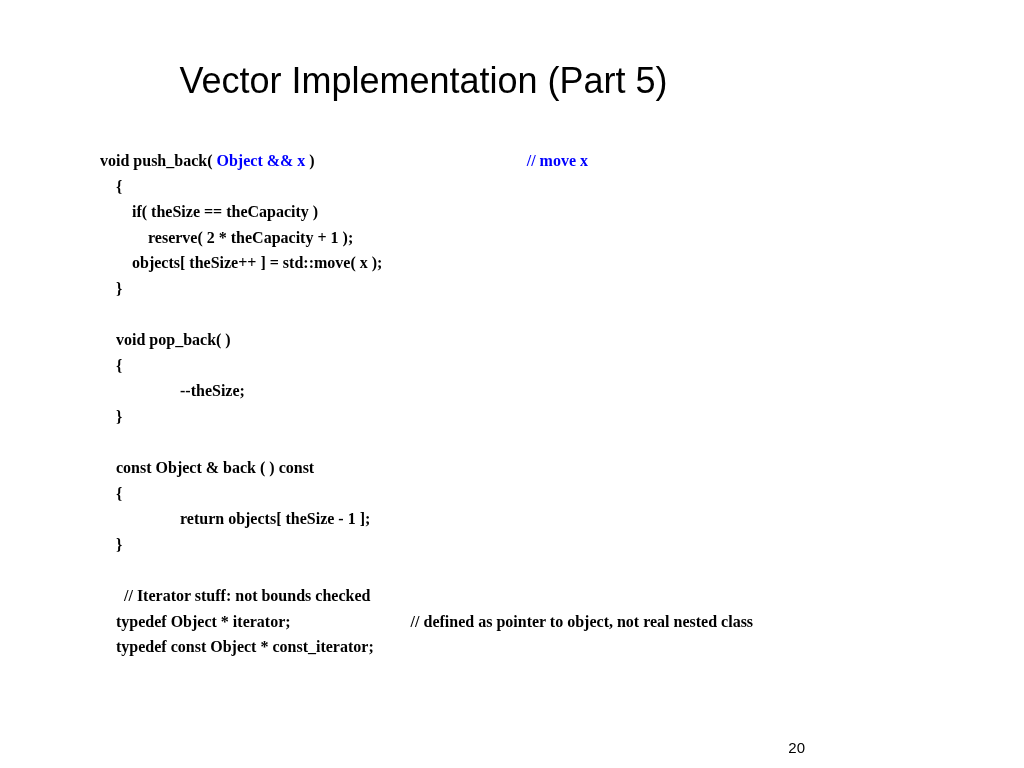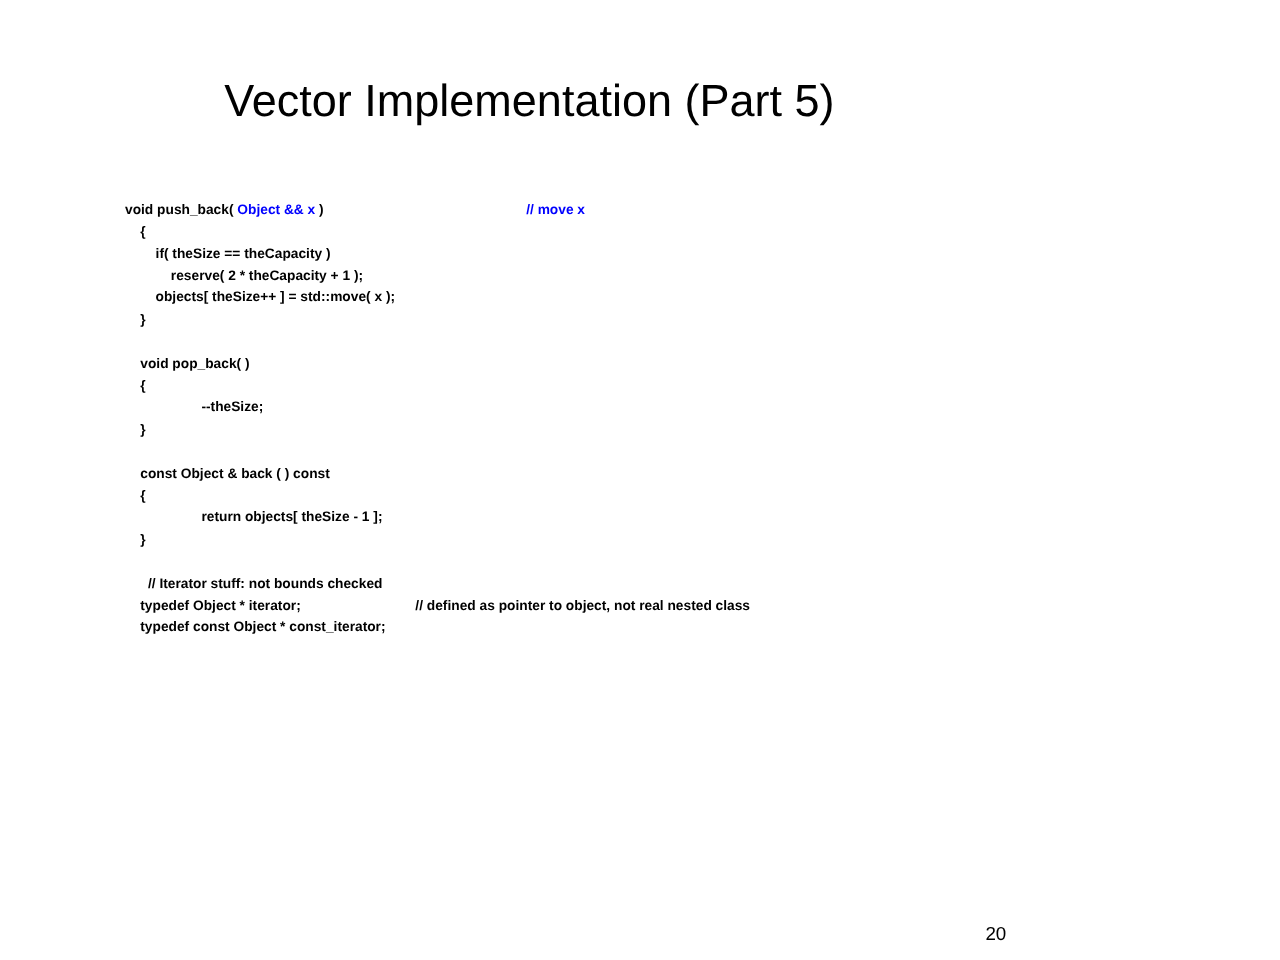--- a/index.html
+++ b/index.html
@@ -23,24 +23,24 @@
     top: 60px;
     left: 0;
     width: 100%;
     text-align: center;
     font-size: 36px;
     font-weight: 400;
     color: #000;
   }
   .code-block {
     position: absolute;
-    top: 160px;
+    top: 148px;
     left: 100px;
-    font-family: Liberation Sans, sans-serif;
-    font-size: 11px;
+    font-family: Liberation Serif, serif;
+    font-size: 16px;
     font-weight: bold;
     color: #000;
     line-height: 1.6;
     white-space: pre;
   }
   .blue { color: #0000ff; }
   .page-number {
     position: absolute;
     bottom: 12px;
     right: 42px;

